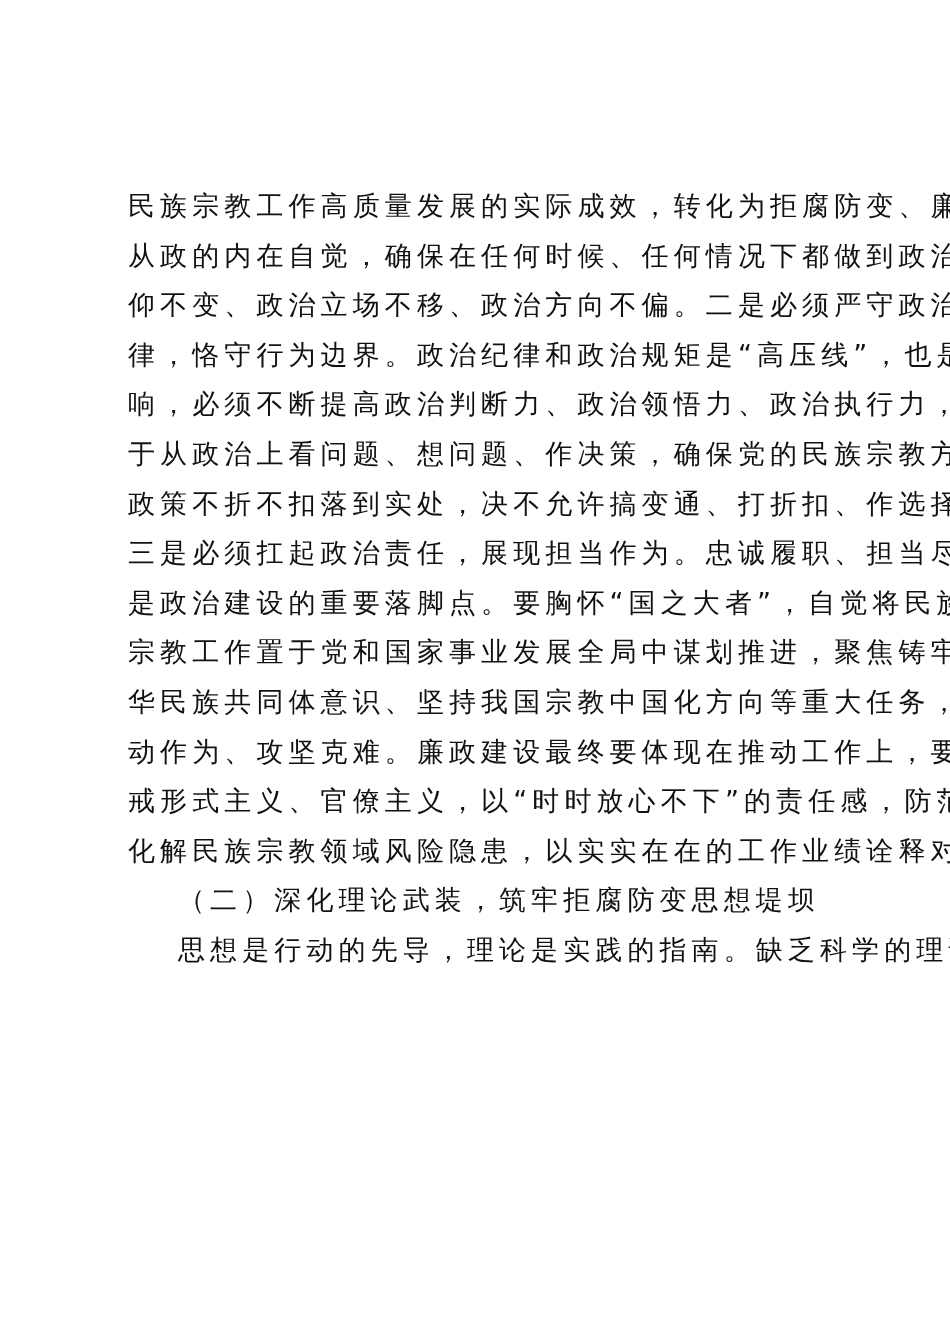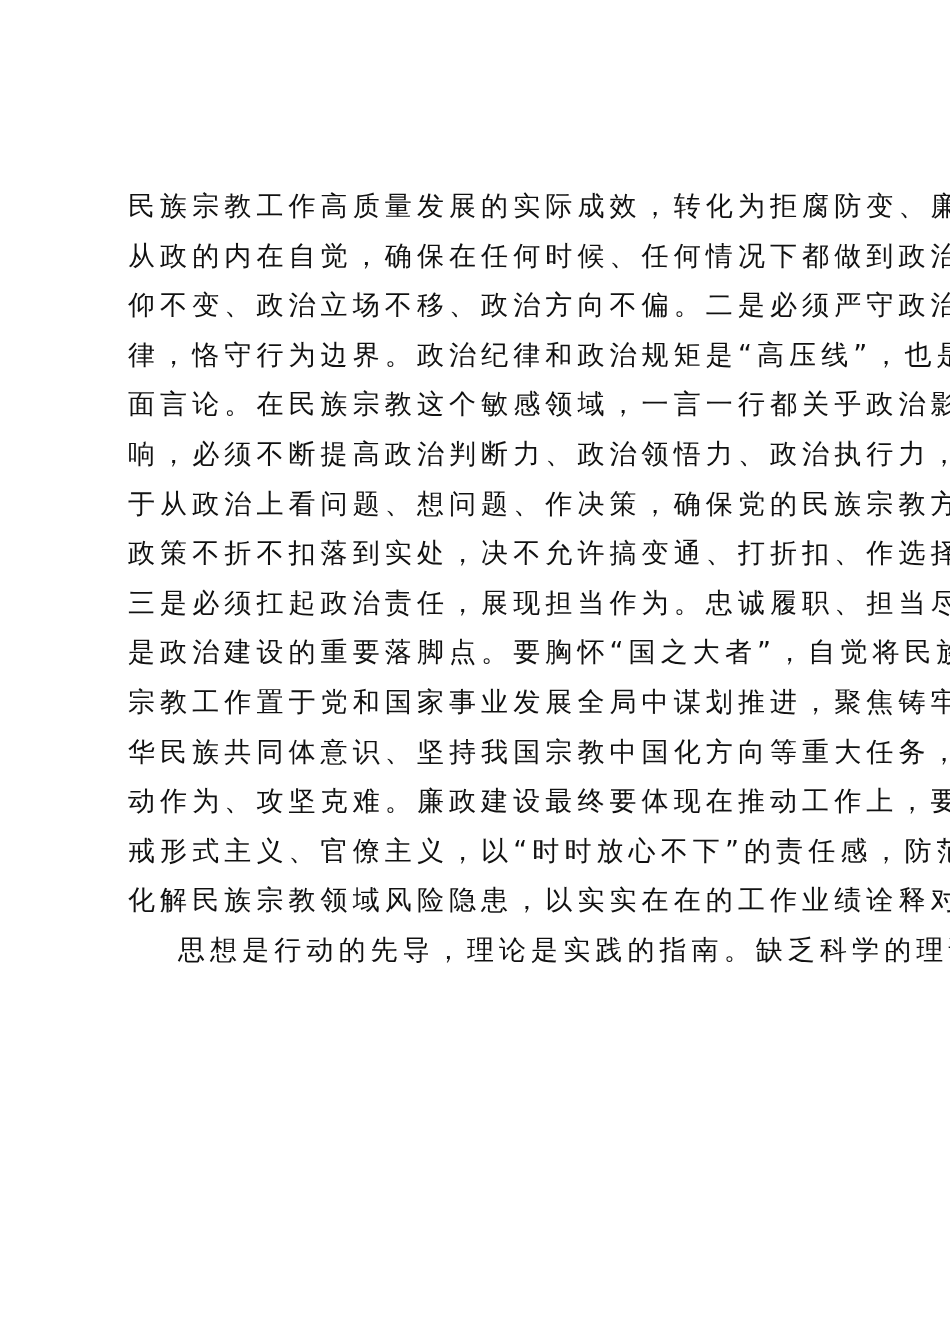--- a/index.html
+++ b/index.html
@@ -43,26 +43,26 @@
   </style>
 </head>
 <body>
 
 <div class="page">
   <div class="body-text">
     <span class="line">民族宗教工作高质量发展的实际成效，转化为拒腐防变、廉洁</span>
     <span class="line">从政的内在自觉，确保在任何时候、任何情况下都做到政治信</span>
     <span class="line">仰不变、政治立场不移、政治方向不偏。二是必须严守政治纪</span>
     <span class="line">律，恪守行为边界。政治纪律和政治规矩是“高压线”，也是</span>
-    <span class="line">面言论。在民族宗教这个敏感领域，一言一行都关乎政治影</span>
     <span class="line">响，必须不断提高政治判断力、政治领悟力、政治执行力，善</span>
     <span class="line">于从政治上看问题、想问题、作决策，确保党的民族宗教方针</span>
     <span class="line">政策不折不扣落到实处，决不允许搞变通、打折扣、作选择。</span>
     <span class="line">三是必须扛起政治责任，展现担当作为。忠诚履职、担当尽责</span>
     <span class="line">是政治建设的重要落脚点。要胸怀“国之大者”，自觉将民族</span>
     <span class="line">宗教工作置于党和国家事业发展全局中谋划推进，聚焦铸牢中</span>
     <span class="line">华民族共同体意识、坚持我国宗教中国化方向等重大任务，主</span>
     <span class="line">动作为、攻坚克难。廉政建设最终要体现在推动工作上，要力</span>
     <span class="line">戒形式主义、官僚主义，以“时时放心不下”的责任感，防范</span>
     <span class="line">化解民族宗教领域风险隐患，以实实在在的工作业绩诠释对党</span>
+    <span class="line indent">（二）深化理论武装，筑牢拒腐防变思想堤坝</span>
     <span class="line indent">思想是行动的先导，理论是实践的指南。缺乏科学的理论</span>
   </div>
 </div>
 
 </body></html>

